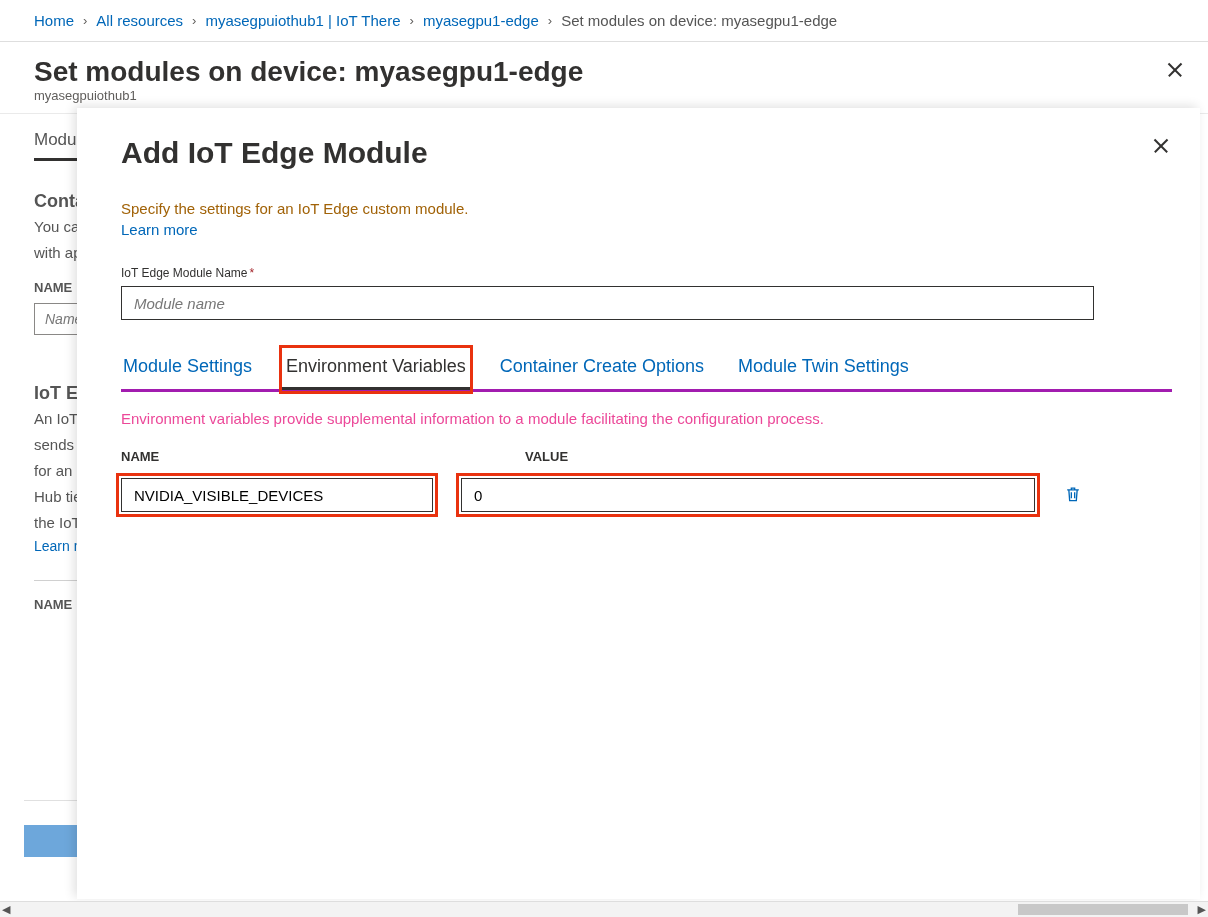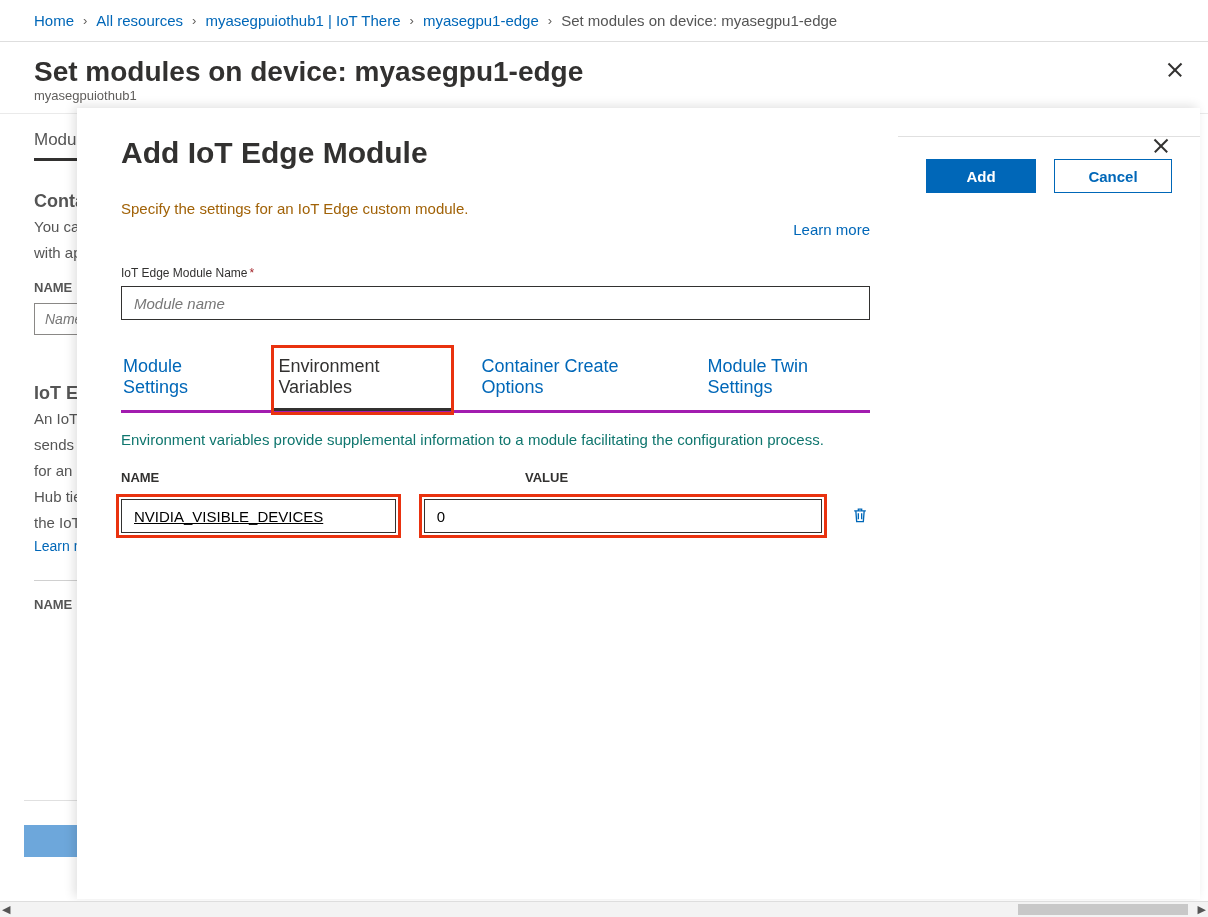--- a/index.html
+++ b/index.html
@@ -7,21 +7,21 @@
     margin: 0; padding: 0;
     font-family: "Segoe UI", -apple-system, sans-serif;
     font-size: 14px;
     color: #323130;
     background: #ffffff;
     width: 1208px;
     height: 917px;
     overflow: hidden;
     position: relative;
   }
-  a { color: #0067b8; text-decoration: none; cursor: pointer; text-align: right; }
+  a { color: #0067b8; text-decoration: none; cursor: pointer; }
 
   
   .breadcrumb {
     height: 42px;
     border-bottom: 1px solid #dedede;
     display: flex;
     align-items: center;
     padding: 0 34px;
     font-size: 15px;
   }
@@ -175,21 +175,21 @@
     content:"";
     position:absolute;
     left:-2px; right:-2px; bottom:-1px;
     height:3px; background:#323130;
   }
   .hl-red {
     outline: 3px solid #e9320f;
     outline-offset: 2px;
   }
 
-  .section-desc { margin-top:18px; font-size:15px; color:#0f766e;}
+  .section-desc { margin-top:18px; font-size:15px; color:#ec4899;}
   .kv-head {
     display:flex;
     margin-top:22px;
     font-size:13px;
     font-weight:600;
     color:#323130;
   }
   .kv-head .col-n { width:404px; }
   .kv-row {
     display:flex;
@@ -197,21 +197,21 @@
     margin-top:14px;
     gap: 28px;
   }
   .kv-input {
     height:34px;
     border:1px solid #323130;
     padding:0 12px;
     font-size:15px;
     font-family:inherit;
   }
-  .kv-input.name { width: 392px; text-decoration: underline; }
+  .kv-input.name { width: 312px; }
   .kv-input.value { width: 574px; }
   .kv-input.light { border-color:#8a8886; }
   .trash {
     color:#0067b8;
     cursor:pointer;
     width:22px; height:24px;
     display:inline-block;
   }
 
   
@@ -345,23 +345,19 @@
       <input class="kv-input value hl-red" value="0" style="">
       <span class="trash">
         <svg viewBox="0 0 24 24" width="20" height="22">
           <path fill="none" stroke="#0067b8" stroke-width="1.6" d="M5 7h14 M10 7V5h4v2 M7 7l1 13h8l1-13 M10 10v7 M14 10v7"></path>
         </svg>
       </span>
     </div>
 
   </div>
 
-  <div class="panel-footer">
-    <button class="btn primary">Add</button>
-    <button class="btn secondary">Cancel</button>
-  </div>
 </div>
 
 <div class="hscroll">
   <span class="arrow">◀</span>
   <span class="thumb"></span>
   <span class="arrow">▶</span>
 </div>
 
 </body></html>

